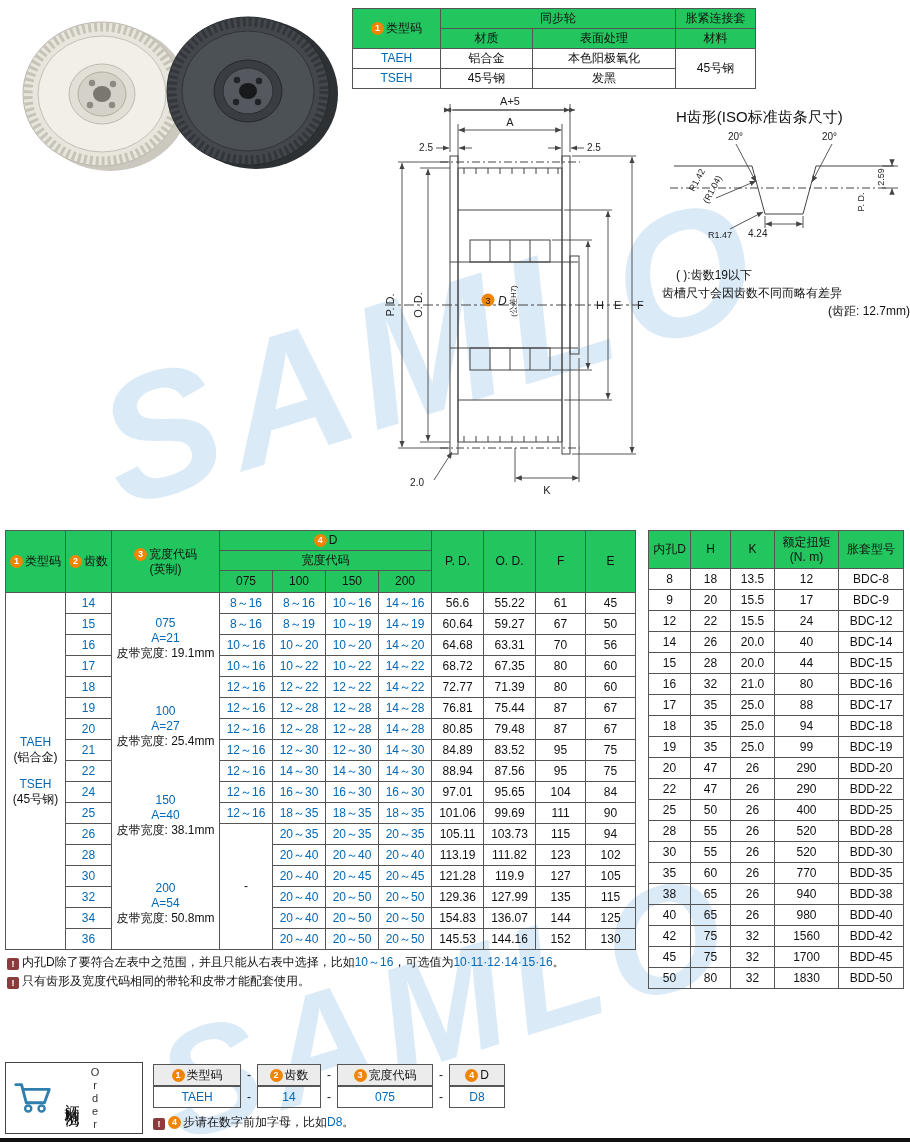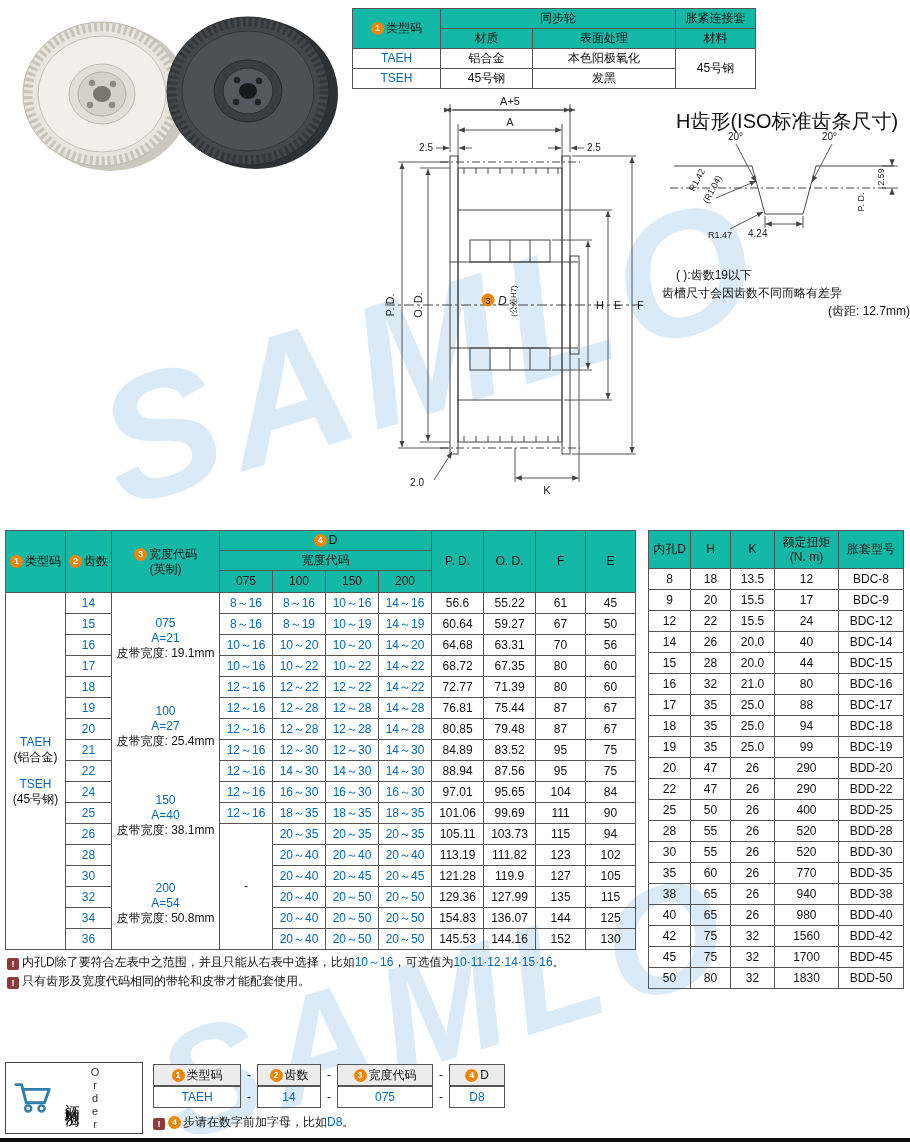--- a/index.html
+++ b/index.html
@@ -2,36 +2,36 @@
 <html><head>
 <meta charset="utf-8">
 <style>
 *{margin:0;padding:0;box-sizing:border-box}
 html,body{width:910px;height:1144px}
 body{position:relative;overflow:hidden;background:#fff;color:#111;font-family:"Liberation Sans","DejaVu Sans",sans-serif}
 .layer{position:absolute;z-index:1}
 .blue{color:#0068b7}
 table{border-collapse:collapse;table-layout:fixed}
 th,td{border:1px solid #555;font-size:12px;text-align:center;vertical-align:middle;padding:0 2px;line-height:1.25}
-th{background:#14b8a6;font-weight:normal}
+th{background:#22c55e;font-weight:normal}
 .numcircle{display:inline-block;width:13px;height:13px;border-radius:50%;background:#f18500;color:#fff;font-size:9px;line-height:13px;text-align:center;font-weight:bold;margin-right:2px;vertical-align:1px}
 .watermark{position:absolute;z-index:0;color:rgba(176,208,238,.45);font-weight:bold;font-style:italic;letter-spacing:10px;transform:rotate(-17deg);white-space:nowrap;pointer-events:none}
 .main-table{width:630px}
 .main-table tr{height:21px}
 .main-table thead tr:nth-child(1){height:20px}
 .main-table thead tr:nth-child(2){height:20px}
 .main-table thead tr:nth-child(3){height:22px}
 .bushing-table{width:255px}
 .bushing-table tr{height:21px}
 .bushing-table thead tr{height:38px}
 .tc-block{margin:12px 0}
 .width-inner{height:353px;display:flex;flex-direction:column;justify-content:space-around}
 .table-notes{font-size:12px;line-height:1.55;width:642px}
 .note-icon{display:inline-block;width:12px;height:12px;background:#8a3b3b;color:#fff;font-size:9px;line-height:12px;text-align:center;font-weight:bold;margin-right:3px;vertical-align:-1px;border-radius:2px}
-.tooth-title{font-size:20px}
+.tooth-title{font-size:15px}
 .tooth-notes{font-size:12px;line-height:1.5;width:248px}
 .tooth-notes .tn1{padding-left:14px}
 .tooth-notes .tn3{text-align:right}
 .order-box{position:absolute;left:0;top:0;width:138px;height:72px;border:1px solid #444;display:flex;align-items:center;gap:8px;padding:4px 6px}
 .order-label-cn{writing-mode:vertical-rl;text-orientation:upright;font-size:15px;letter-spacing:3px}
 .order-label-en{writing-mode:vertical-rl;text-orientation:upright;font-size:11px;letter-spacing:1px;color:#333}
 .order-table{position:absolute;left:148px;top:2px}
 .order-row{display:flex;align-items:stretch;height:22px}
 .ocell{border:1px solid #555;display:flex;align-items:center;justify-content:center;font-size:12px}
 .ohead{background:#ececec}

